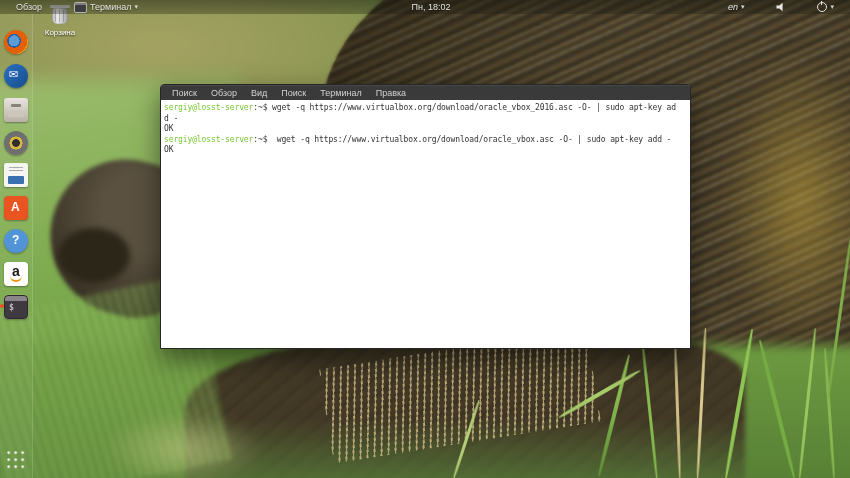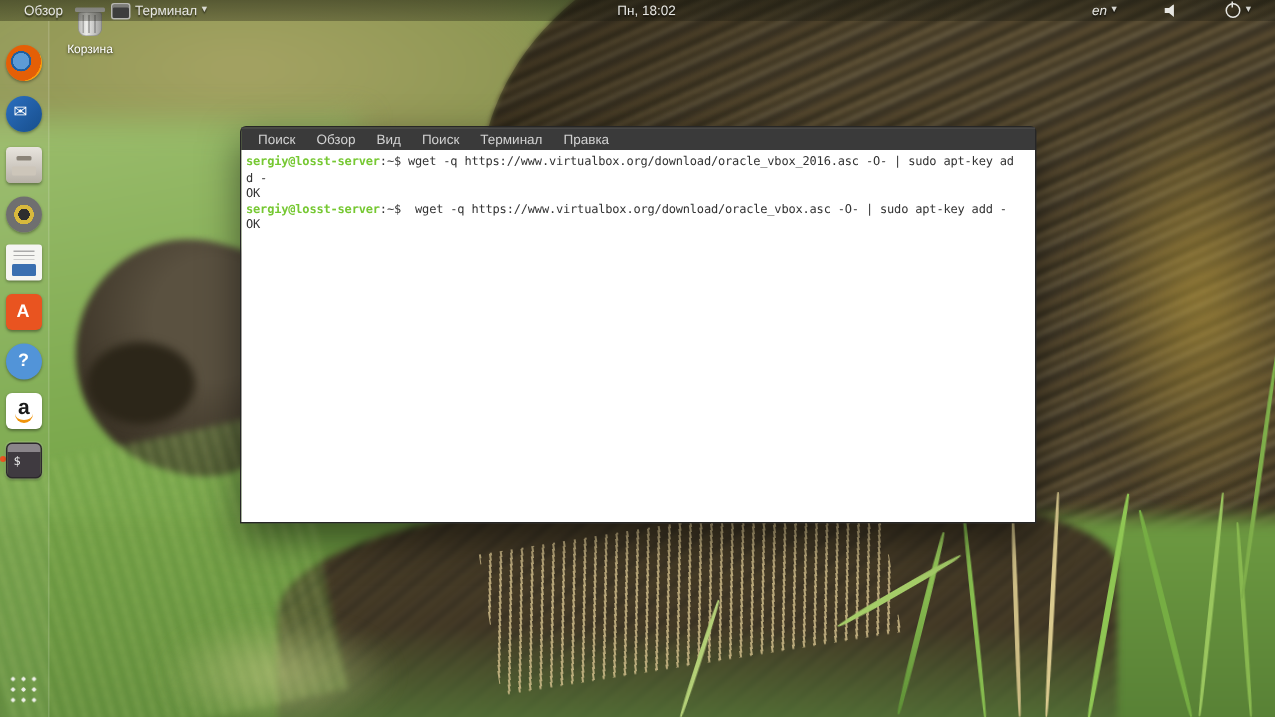--- a/index.html
+++ b/index.html
@@ -128,21 +128,21 @@
   .controls{position:absolute;right:5px;top:0;height:14px;display:flex;gap:7px;
       color:#b9b9b9;font-weight:normal;font-size:9px;line-height:13px;}
   .controls span{cursor:default;}
   .menubar{height:14px;background:#3a3a3a;border-top:1px solid #474747;
       display:flex;align-items:center;color:#d2d2d2;font-size:9px;padding-left:4px;}
   .menubar .mitem{padding:0 7px;line-height:14px;}
   .term-body{background:#ffffff;height:245px;padding:3px 3px 0 3px;
       font-family:"DejaVu Sans Mono","Liberation Mono",monospace;
       font-size:8px;letter-spacing:-0.12px;line-height:10.5px;color:#333;overflow:hidden;}
   .trow{white-space:pre;overflow:hidden;}
-  .prompt{color:#76c832;font-weight:bold;}
+  .prompt{color:#76c832;font-weight:normal;}
   .cursor{display:inline-block;width:5px;height:8px;border:1px solid #707070;
       vertical-align:-1px;margin-left:1px;}
 </style>
 </head>
 <body>
 
 <div class="screen">
 
   <div class="wp">
     <div class="wp-topleft"></div>

